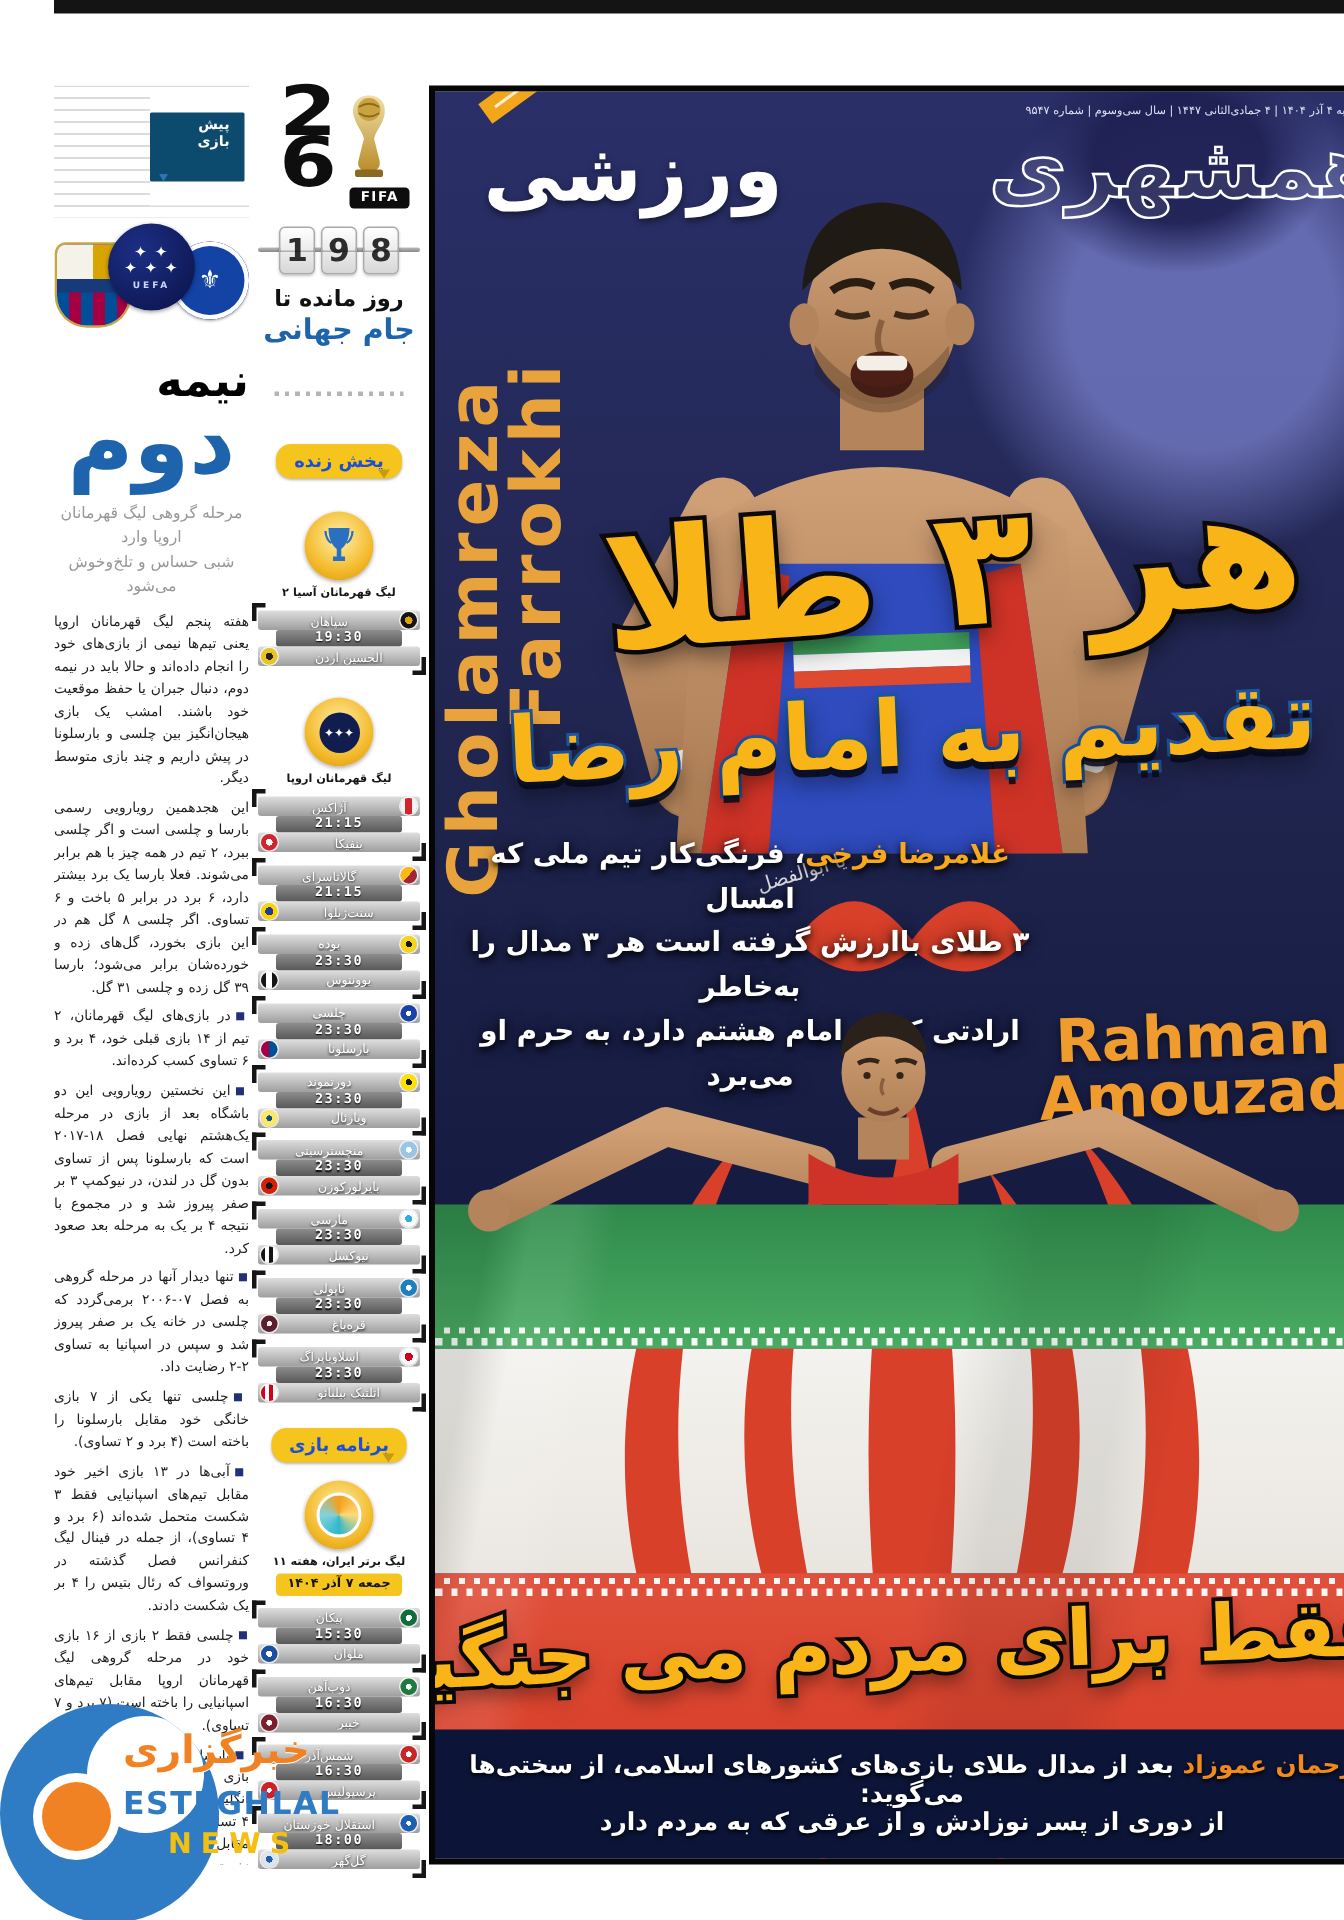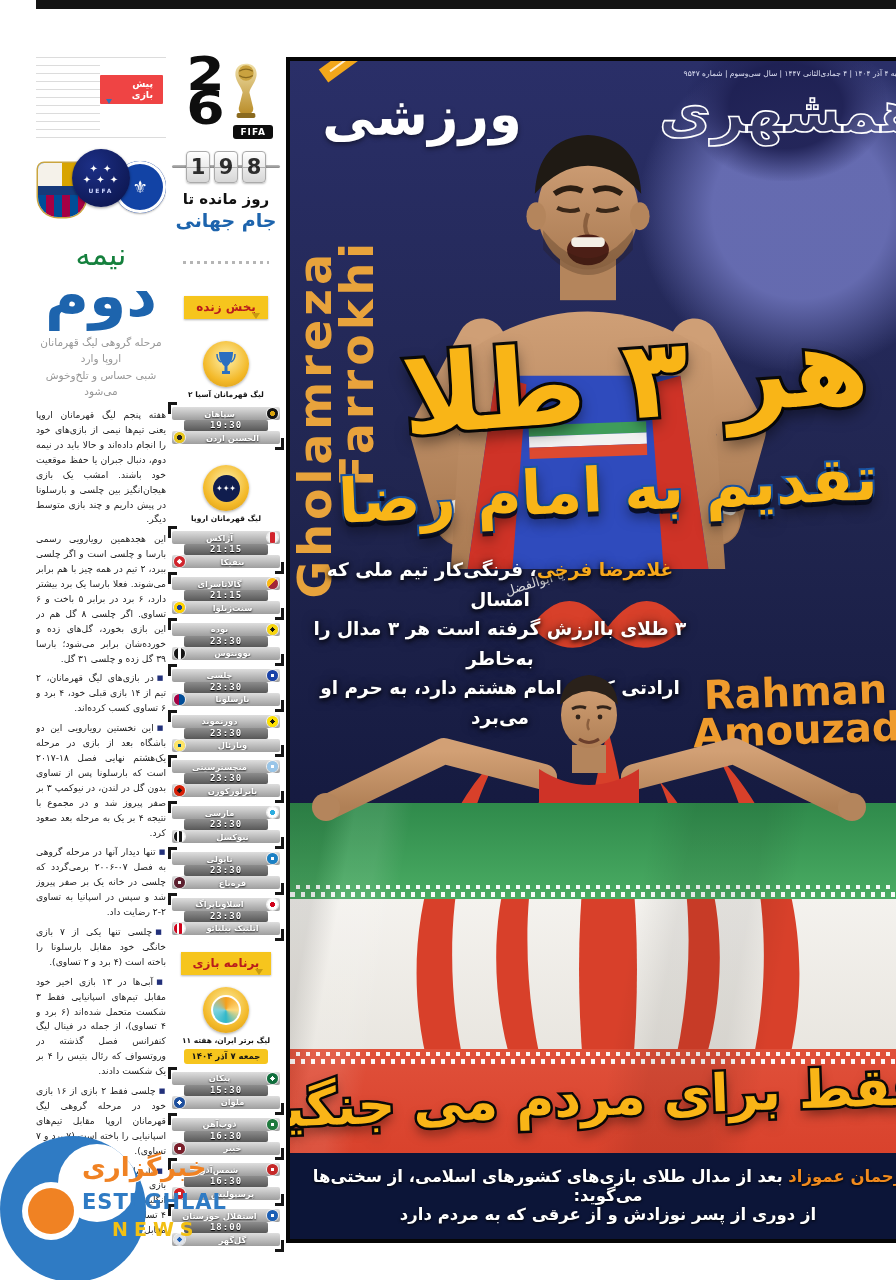--- a/index.html
+++ b/index.html
@@ -4,68 +4,68 @@
 <style>
   *{margin:0;padding:0;box-sizing:border-box}
   body{background:#888;font-family:"DejaVu Sans",sans-serif}
   #page{position:relative;width:896px;height:1280px;margin:0 auto;background:#fff;overflow:hidden}
   .topbar{position:absolute;left:36px;right:0;top:0;height:9px;background:#141414}
 
   
   .leftcol{position:absolute;left:36px;top:57px;width:130px;height:1186px;overflow:hidden}
   .rules{position:relative;height:88px;background:repeating-linear-gradient(180deg,#dcdcdc 0 1px,transparent 1px 8px)}
   .tabbox{position:absolute;right:0;top:6px;width:66px;height:74px;background:#fff}
-  .tab{position:absolute;right:3px;top:12px;background:#ef4444;color:#fff;font-size:9.5px;font-weight:bold;padding:3px 10px 4px;direction:rtl;border-radius:1px}
+  .tab{position:absolute;right:3px;top:12px;background:#0c4a6e;color:#fff;font-size:9.5px;font-weight:bold;padding:3px 10px 21px;direction:rtl;border-radius:1px}
   .tab::after{content:"";position:absolute;left:6px;bottom:-5px;border:5px solid transparent;border-top-color:#2e74b5;border-right-width:3px;border-left-width:3px}
   .crests{position:relative;height:88px;margin-top:4px}
   .crest-barca{position:absolute;left:2px;top:14px;width:48px;height:54px;border-radius:6px 6px 20px 20px;overflow:hidden;box-shadow:0 0 0 1.5px #caa53f;background:linear-gradient(90deg,#004d98 0 17%,#a50044 17% 33%,#004d98 33% 50%,#a50044 50% 67%,#004d98 67% 83%,#a50044 83%)}
   .crest-barca::before{content:"";position:absolute;left:0;top:0;right:0;height:42%;background:linear-gradient(90deg,#f5f2ea 0 50%,#d8a400 50%)}
   .crest-barca::after{content:"";position:absolute;left:0;top:42%;right:0;height:9px;background:#163a7a}
   .crest-chelsea{position:absolute;right:0;top:12px;width:52px;height:52px;border-radius:50%;background:#1243a5;box-shadow:inset 0 0 0 3px #fff,inset 0 0 0 5px #1243a5,0 1px 2px rgba(0,0,0,.35);display:flex;align-items:center;justify-content:center;color:#fff;font-size:17px}
   .crest-ucl{position:absolute;left:36px;top:0;width:58px;height:58px;border-radius:50%;background:radial-gradient(circle at 35% 30%,#1c2f86,#0a1246);z-index:2;display:flex;flex-direction:column;align-items:center;justify-content:center;color:#fff;box-shadow:0 1px 3px rgba(0,0,0,.4)}
   .stars3{font-size:10px;letter-spacing:1px;line-height:1.1;text-align:center}
   .uefa-txt{font-size:6px;letter-spacing:2px;margin-top:2px;color:#cdd6ff;font-weight:bold}
-  .title-top{font-size:30px;font-weight:normal;color:#15803d;text-align:center;margin-top:0;direction:rtl}
+  .title-top{font-size:30px;font-weight:bold;color:#000000;margin-top:0;direction:rtl}
   .title-main{font-size:60px;font-weight:bold;color:#1d64ad;text-align:center;line-height:.9;margin-top:-4px;direction:rtl}
   .dek{margin-top:12px;font-size:10.5px;color:#979797;text-align:center;direction:rtl;line-height:1.55}
   .bodytext{margin-top:9px;direction:rtl;text-align:justify;font-size:9.2px;line-height:1.62;color:#1d1d1d}
   .bodytext p{margin-bottom:5px}
   .bul{margin-bottom:5px}
   .sq{color:#22307a;font-size:7px;margin-left:3px;position:relative;top:-1px}
 
   
   .rail{position:absolute;left:172px;top:57px;width:108px;height:1190px;display:flex;flex-direction:column;align-items:stretch}
   .fifa-block{position:relative;width:94px;height:86px;margin:0 auto}
   .cupdigits{display:flex;flex-direction:column;font-size:46px;font-weight:bold;color:#0e0e0e;line-height:.74;letter-spacing:-2px;transform:scaleX(1.2);transform-origin:left;padding-left:6px}
   .trophy-svg{position:absolute;right:10px;top:2px}
   .fifa-tag{position:absolute;right:0;bottom:4px;background:#0d0d0d;color:#fff;font-size:9px;font-weight:bold;letter-spacing:1px;padding:2px 7px;border-radius:3px}
   .flip{position:relative;display:flex;justify-content:center;gap:4px;margin-top:8px;height:34px}
   .flip .rod{position:absolute;left:0;right:0;top:14px;height:3px;background:linear-gradient(#bbb,#888);border-radius:2px}
   .card{position:relative;width:24px;height:32px;background:linear-gradient(#ffffff,#d7d7d7);border:1px solid #aaa;border-radius:4px;font-size:21px;font-weight:bold;color:#2d2d2d;text-align:center;line-height:30px;box-shadow:0 1px 2px rgba(0,0,0,.25)}
   .card::after{content:"";position:absolute;left:0;right:0;top:15px;height:1px;background:rgba(0,0,0,.25)}
   .cd1{margin-top:6px;font-size:15px;font-weight:bold;color:#111;text-align:center;direction:rtl}
   .cd2{margin-top:1px;font-size:19px;font-weight:bold;color:#1d64ad;text-align:center;direction:rtl}
   .dots{margin:30px auto 0;width:86px;height:3px;background:repeating-linear-gradient(90deg,#b5b5b5 0 3px,transparent 3px 7px)}
-  .ribbon{position:relative;margin:32px auto 0;background:#f6c51d;color:#b91c1c;font-size:12px;font-weight:bold;direction:rtl;padding:4px 12px 5px;border-radius:0;box-shadow:0 1px 2px rgba(0,0,0,.3)}
+  .ribbon{position:relative;margin:32px auto 0;background:#f6c51d;color:#1d4ed8;font-size:12px;font-weight:bold;direction:rtl;padding:4px 12px 5px;border-radius:10px;box-shadow:0 1px 2px rgba(0,0,0,.3)}
   .ribbon::after{content:"";position:absolute;right:8px;bottom:-6px;border:6px solid transparent;border-top-color:#c79a10;border-left-width:4px;border-right-width:4px}
   .ribbon2{margin-top:16px}
   .lg-head{margin-top:22px;text-align:center}
   .lg-head.m2{margin-top:20px}
   .lg-head.m3{margin-top:12px}
   .league-logo{width:46px;height:46px;border-radius:50%;margin:0 auto;background:radial-gradient(circle at 50% 38%,#fbe28a 0 16%,#f3b929 62%,#d3940f 100%);box-shadow:0 1px 3px rgba(0,0,0,.35);display:flex;align-items:center;justify-content:center}
   .ucl-inner{width:27px;height:27px;border-radius:50%;background:#101d4e;color:#fff;font-size:8px;display:flex;align-items:center;justify-content:center;letter-spacing:0}
   .ipl-inner{width:30px;height:30px;border-radius:50%;border:2px solid #fff;background:conic-gradient(#f59f1b,#ffd97a,#2fb7c9,#7fd3de,#f59f1b)}
   .lg-name{margin-top:3px;font-size:7.5px;font-weight:bold;color:#161616;direction:rtl}
   .date-tag{display:table;margin:4px auto 0;background:#f6c51d;color:#151515;font-size:8.5px;font-weight:bold;padding:2px 8px 3px;border-radius:3px;direction:rtl}
   .fx{position:relative;margin-top:8px;height:38px}
   .fx::before{content:"";position:absolute;left:-4px;top:-5px;width:6px;height:9px;border-left:3px solid #161616;border-top:3px solid #161616}
   .fx::after{content:"";position:absolute;right:-4px;bottom:-5px;width:6px;height:9px;border-right:3px solid #161616;border-bottom:3px solid #161616}
   .bar{height:13px;border-radius:2px;background:linear-gradient(#dedede,#9e9e9e);display:flex;align-items:center;padding:0 2px;gap:2px}
   .bar.home{flex-direction:row-reverse}
-  .tname{flex:1;text-align:center;font-size:8.3px;font-weight:bold;color:#fff;direction:rtl;text-shadow:0 1px 2px rgba(0,0,0,.85);white-space:nowrap;overflow:hidden}
+  .tname{flex:1;text-align:center;font-size:8.3px;font-weight:normal;color:#fff;direction:rtl;text-shadow:0 1px 2px rgba(0,0,0,.85);white-space:nowrap;overflow:hidden}
   .lg{width:11px;height:11px;border-radius:50%;box-shadow:0 0 0 1px rgba(255,255,255,.75);flex:0 0 auto}
   .time{height:11px;margin:0 12px;border-radius:2px;background:linear-gradient(#8d8d8d,#585858);color:#fff;font-family:"DejaVu Sans Mono",monospace;font-weight:bold;font-size:9px;text-align:center;line-height:11px;letter-spacing:1px;text-shadow:0 1px 1px #000}
   .lg-sepahan{background:radial-gradient(circle,#d9a40f 0 32%,#141414 33%)}
   .lg-alhussein{background:radial-gradient(circle,#222 0 30%,#e8c61c 31%)}
   .lg-ajax{background:linear-gradient(90deg,#f5f5f5 0 30%,#d2242c 30% 70%,#f5f5f5 70%)}
   .lg-benfica{background:radial-gradient(circle,#fff 0 28%,#d2242c 29%)}
   .lg-gala{background:linear-gradient(135deg,#fdb912 0 50%,#a32638 50%)}
   .lg-usg{background:radial-gradient(circle,#1b3f94 0 34%,#ffd200 35%)}
   .lg-bode{background:radial-gradient(circle,#141414 0 26%,#f7d511 27%)}
   .lg-juve{background:linear-gradient(90deg,#141414 0 33%,#fff 33% 66%,#141414 66%)}

